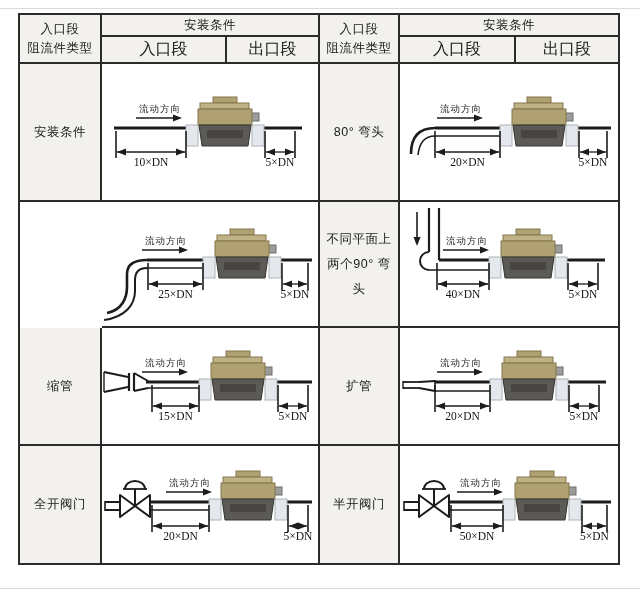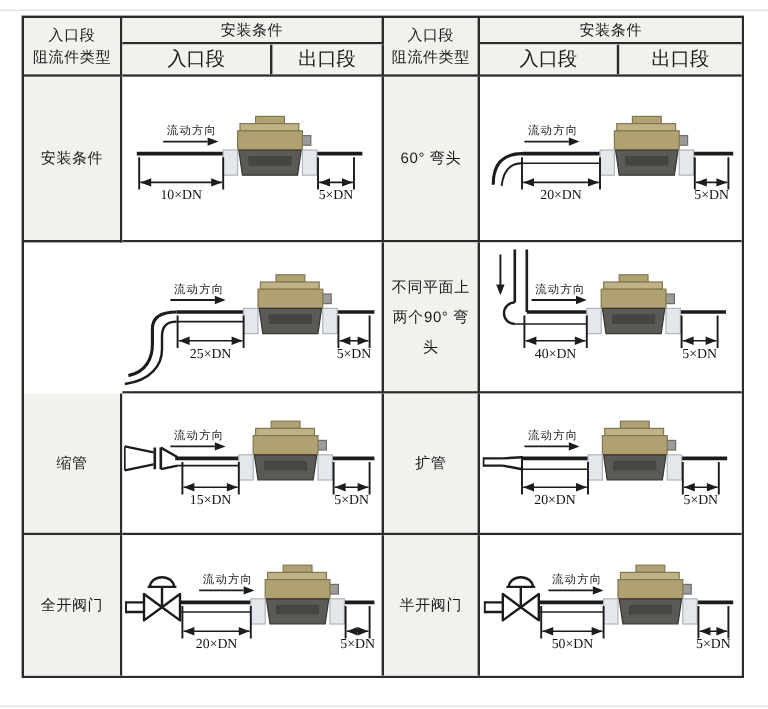--- a/index.html
+++ b/index.html
@@ -106,21 +106,21 @@
           <g>
             <line x1="163" y1="67" x2="163" y2="94" stroke="#1c1c1c" stroke-width="1.6"></line>
             <line x1="193" y1="67" x2="193" y2="94" stroke="#1c1c1c" stroke-width="1.6"></line>
             <line x1="164" y1="88" x2="192" y2="88" stroke="#1c1c1c" stroke-width="1.3"></line>
             <polygon fill="#1c1c1c" points="164,88 173,84.5 173,91.5"></polygon>
             <polygon fill="#1c1c1c" points="192,88 183,84.5 183,91.5"></polygon>
             <text class="dim-text" x="178" y="102">5×DN</text>
           </g>
         </svg>
       </div>
-    <div class="cell lbl" style="grid-column:3;grid-row:3">60° 弯头</div>
+    <div class="cell lbl" style="grid-column:3;grid-row:3">80° 弯头</div>
     <div class="cell dia nbr" style="grid-column:4;grid-row:3">
         <svg width="216" height="138" viewBox="0 0 216 138">
           <g>
             <text class="flow-text" x="60" y="48">流动方向</text>
             <line x1="36" y1="54" x2="73" y2="54" stroke="#1c1c1c" stroke-width="1.6"></line>
             <polygon fill="#1c1c1c" points="82,54 73,50.5 73,57.5"></polygon>
           </g>
           <g>
             <path d="M 10 90 Q 10 64 34 64" fill="none" stroke="#1c1c1c" stroke-width="2.6"></path>
             <path d="M 17 91 Q 19 72 34 72" fill="none" stroke="#1c1c1c" stroke-width="1.6"></path>

